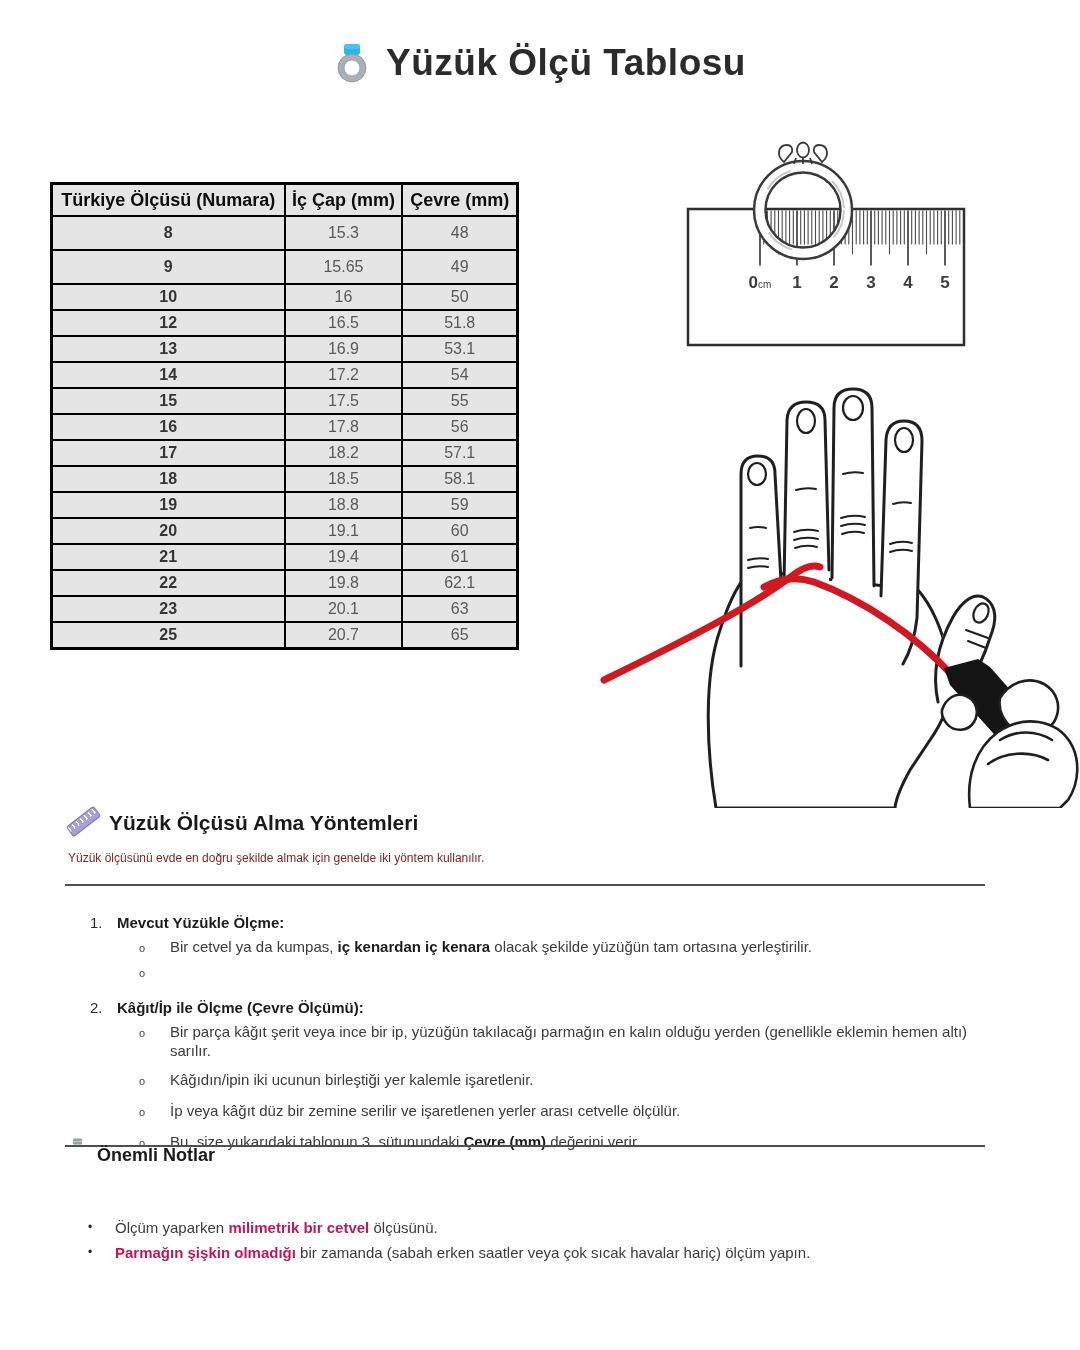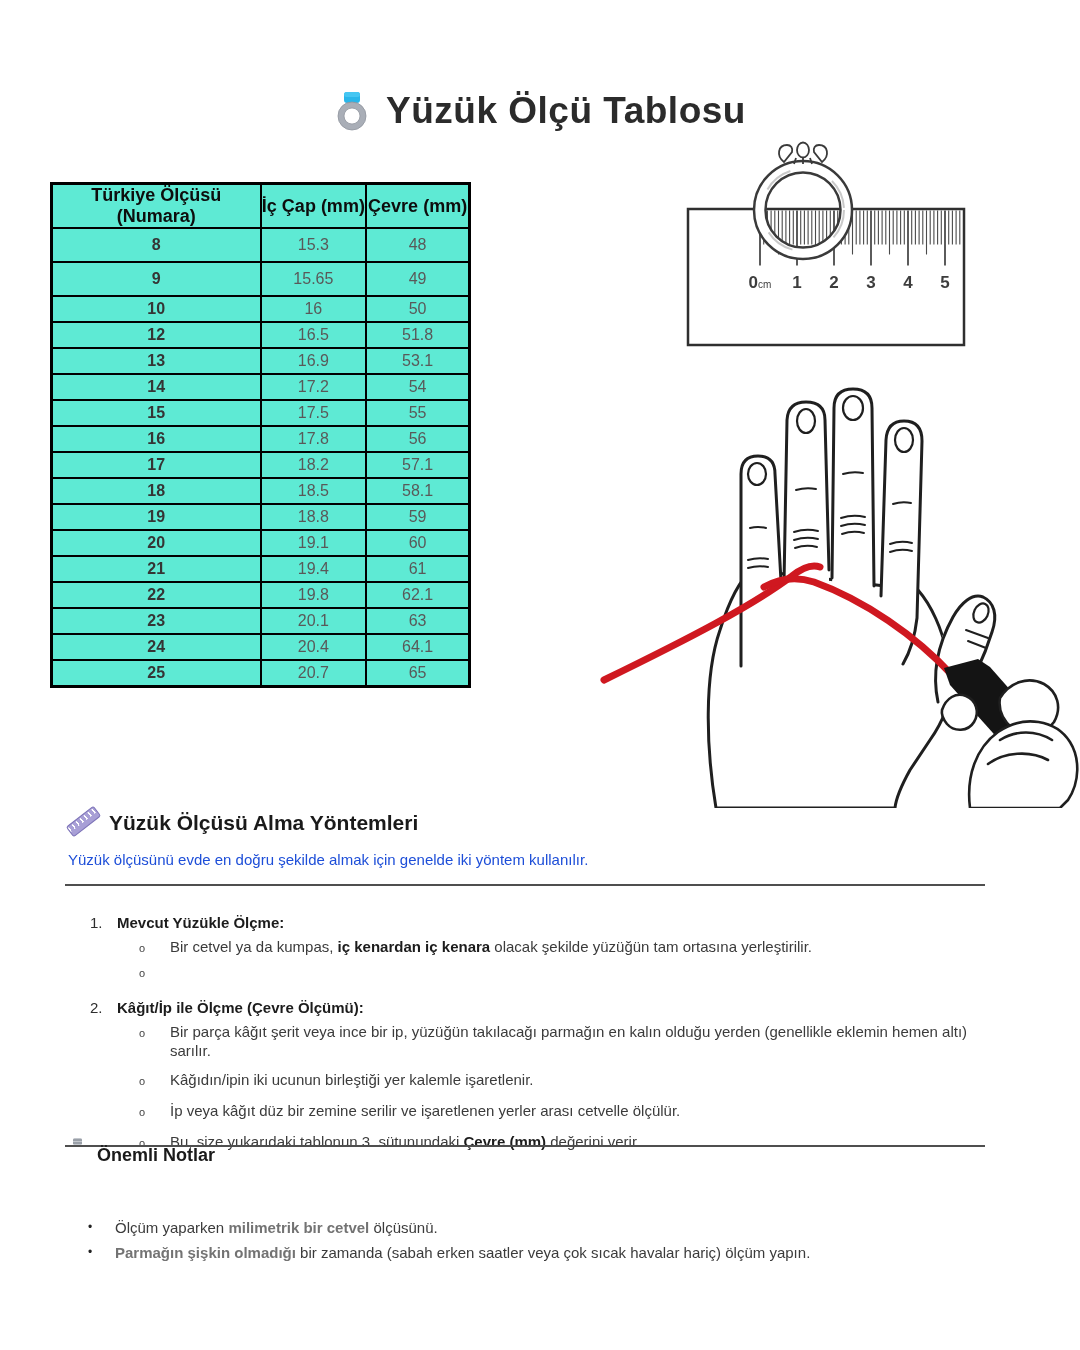--- a/index.html
+++ b/index.html
@@ -2,39 +2,39 @@
 <html><head>
 <meta charset="utf-8">
 <style>
   html,body{margin:0;padding:0;background:#ffffff;}
   body{width:1080px;height:1350px;position:relative;overflow:hidden;
        font-family:"Liberation Sans",sans-serif;color:#3b3b3b;}
   .abs{position:absolute;}
 
   
   .title-bar{top:42px;left:0;width:1080px;display:flex;justify-content:center;
-             align-items:center;gap:16px;margin-top:48px;}
+             align-items:center;gap:16px;}
   .title-text{font-size:37px;font-weight:bold;color:#2b2b2b;letter-spacing:.5px;}
 
   
-  #size-table{border-collapse:collapse;width:421px;table-layout:fixed;
-              border:3px solid #000;background:#5eead4;}
+  #size-table{border-collapse:collapse;width:469px;table-layout:fixed;
+              border:3px solid #000;background:#e5e5e5;}
   #size-table th,#size-table td{border:2px solid #000;text-align:center;
               vertical-align:middle;padding:0;overflow:hidden;}
   #size-table th{font-size:18px;font-weight:bold;color:#0d0d0d;height:30px;}
   #size-table td{font-size:16px;color:#595959;height:24px;}
   #size-table td.col-size{font-weight:bold;color:#353535;}
   #size-table tr.tall td{height:32px;}
 
   
   .hr{height:0;border-top:2px solid #4f4f4f;}
   .sec-head{display:flex;align-items:flex-end;gap:11px;font-weight:bold;color:#1a1a1a;}
   .sec-head .h-lg{font-size:21px;}
   .sec-head .h-md{font-size:18px;}
-  .intro{font-size:15px;color:#1d4ed8;}
+  .intro{font-size:12px;color:#7f1d1d;}
 
   
   .ruler-icon{width:30px;height:30px;position:relative;flex:0 0 auto;}
   .ruler-icon .bar{position:absolute;left:-2px;top:10px;width:33px;height:11px;
       background:#a89fd6;border:1.5px solid #7e74b8;border-radius:2.5px;
       transform:rotate(-38deg);
       background-image:repeating-linear-gradient(90deg,#ffffff 0 1.5px,transparent 1.5px 5px);
       background-size:100% 5px;background-repeat:no-repeat;background-position:0 1px;}
 
   
@@ -50,21 +50,21 @@
   .method-head .m-num{width:27px;flex:0 0 auto;}
   .method-head b{color:#1c1c1c;}
   .sub-bullets{margin-left:49px;}
   .sub-bullet{display:flex;font-size:15px;line-height:19px;margin-bottom:4px;color:#3b3b3b;}
   .method-item:nth-child(2) .sub-bullet{margin-bottom:10px;}
   .sub-bullet .marker{width:31px;flex:0 0 auto;font-size:11px;color:#444;padding-top:2px;}
   .sub-bullet b{color:#1c1c1c;}
 
   .note-bullet{display:flex;font-size:15px;line-height:19px;margin-bottom:6px;color:#3b3b3b;}
   .note-bullet .marker{width:27px;flex:0 0 auto;font-size:12px;color:#222;}
-  .note-bullet b{color:#737373;}
+  .note-bullet b{color:#be185d;}
 
   .ruler-num{font-size:17px;font-weight:600;fill:#3d3d3d;}
 </style>
 </head>
 <body>
 
 <div class="abs title-bar">
   <svg width="36" height="42" viewBox="0 0 36 42">
     <rect x="10" y="2" width="16" height="11" rx="3" fill="#29b6ea"></rect>
     <rect x="10" y="2" width="16" height="5" rx="2.5" fill="#45c6f2"></rect>
@@ -156,25 +156,20 @@
       </tr>
       <tr>
         <td class="col-size">22</td>
         <td>19.8</td>
         <td>62.1</td>
       </tr>
       <tr>
         <td class="col-size">23</td>
         <td>20.1</td>
         <td>63</td>
-      </tr>
-      <tr>
-        <td class="col-size">24</td>
-        <td>20.4</td>
-        <td>64.1</td>
       </tr>
       <tr>
         <td class="col-size">25</td>
         <td>20.7</td>
         <td>65</td>
       </tr>
     </tbody>
 </table>
 
 <svg class="abs" style="left:680px;top:128px;" width="390" height="230" viewBox="0 0 390 230">

